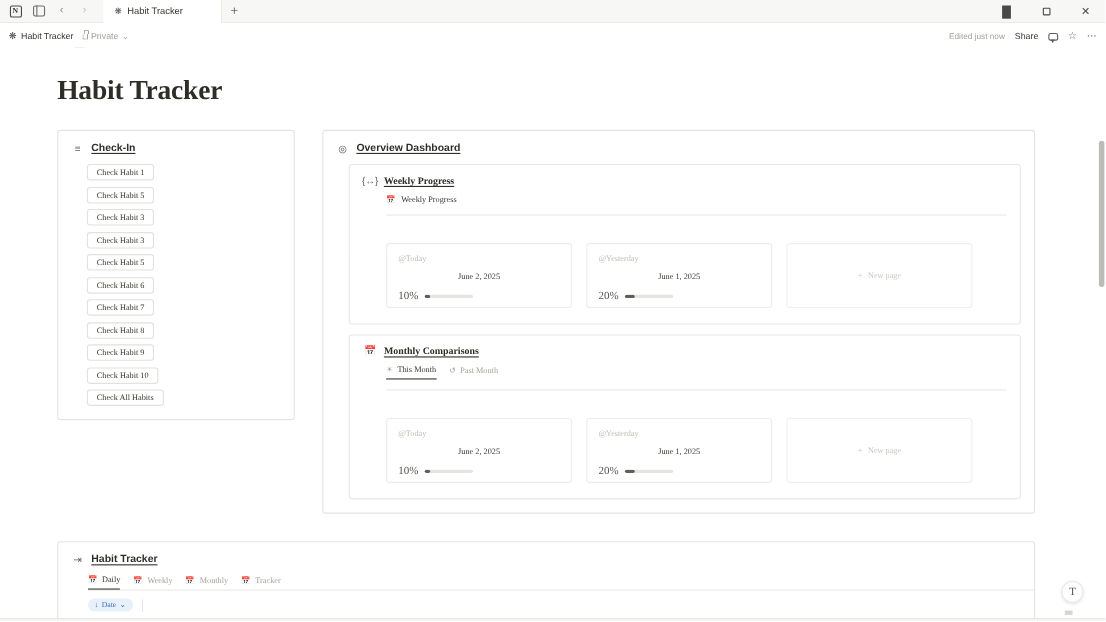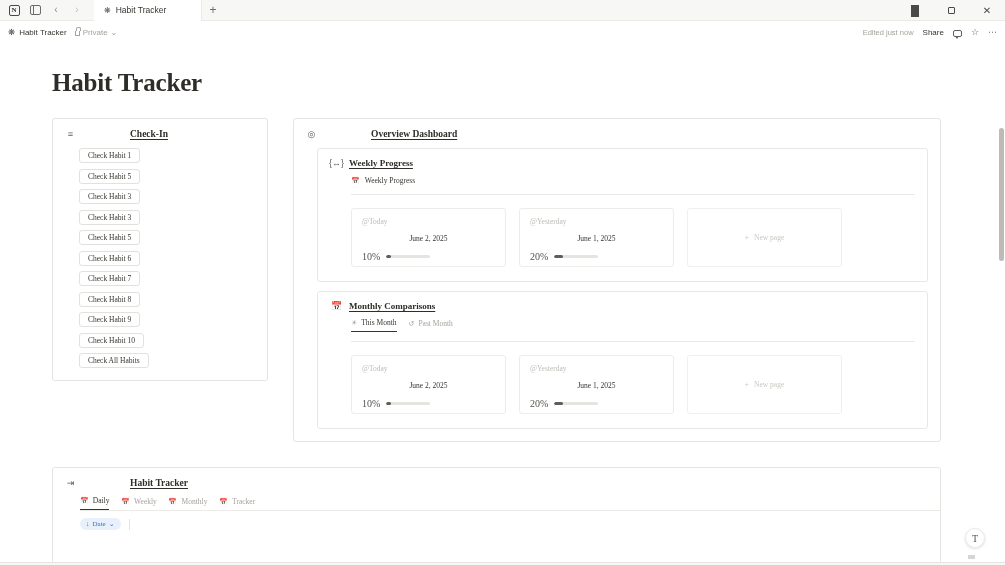--- a/index.html
+++ b/index.html
@@ -84,22 +84,22 @@
   .section-title {
     font-family:"Liberation Serif", serif; font-weight:700;
     font-size:15px; color:#2f2d28; margin: 0 0 0 52px;
   }
 
   .columns { display:flex; gap:25px; margin: 21px 0 0 52px; width: 889px; align-items:flex-start; }
 
   .panel { border:1px solid #e6e4e0; border-radius:3px; background:#fff; }
   .panel-head { display:flex; align-items:center; gap:7px; padding: 10px 0 0 12px; }
   .panel-title {
-    font-family:Liberation Serif, serif; font-weight:700; font-size:9.5px;
-    color:#2f2d28; text-decoration:underline; text-underline-offset:2px;margin-left:47px;
+    font-family:Liberation Sans, sans-serif; font-weight:700; font-size:9.5px;
+    color:#2f2d28; text-decoration:underline; text-underline-offset:2px;
   }
   .panel-ic { font-size:9px; color:#5f5e5b; display:flex; align-items:center; justify-content:center; width:11px; }
 
   
   .checkin { width: 216px; padding-bottom: 12px; }
   .btn-list { display:flex; flex-direction:column; gap:5.5px; padding: 9px 0 0 26px; justify-content: space-between; }
   .habit-btn {
     display:inline-flex; align-items:center; justify-content:center;
     height:15px; padding:0 8px; border:1px solid #e3e1dd; border-radius:3px;
     background:#fff; font-size:7.5px; color:#37352f; align-self:flex-start;
@@ -118,22 +118,22 @@
               font-family:"Liberation Serif", serif; }
   .divider { height:1px; background:#eceae6; margin: 9px 12px 0 33px; }
 
   .tabs-row { display:flex; align-items:flex-end; gap:12px; padding: 7px 0 0 33px; }
   .vtab { display:flex; align-items:center; gap:4px; font-size:7.5px; color:#a5a29b;
           padding-bottom:4px; font-family:"Liberation Serif", serif; }
   .vtab.active { color:#37352f; border-bottom:1.4px solid #37352f; }
 
   .cards { display:flex; gap:13px; padding: 13px 0 14px 33px; }
   .card {
-    width:155px; height:59px; border:1px solid #ececea; border-radius:3px;
-    padding: 8px 10px 0 10px; background:#fff;
+    width:169px; height:59px; border:1px solid #ececea; border-radius:3px;
+    padding: 8px 10px 0 10px; background:#fff;margin-top:12px;
   }
   .card-ref { font-size:7.5px; color:#bdbbb6; font-family:"Liberation Serif", serif; }
   .card-date { font-size:7.5px; color:#37352f; margin-top:8px; font-family:"Liberation Serif", serif;text-align:center; }
   .card-prog { display:flex; align-items:center; gap:6px; margin-top:8px; }
   .pct { font-size:10px; color:#55534e; font-family:Liberation Serif, serif; }
   .bar { width:44px; height:2.5px; background:#e6e4e0; border-radius:2px; overflow:hidden; }
   .bar > i { display:block; height:100%; background:#5f5e5b; border-radius:2px; }
   .card.new {
     display:flex; align-items:center; justify-content:center; gap:5px;
     border:1px solid #f0efed; color:#c9c7c2; font-size:7.5px; padding:0;

